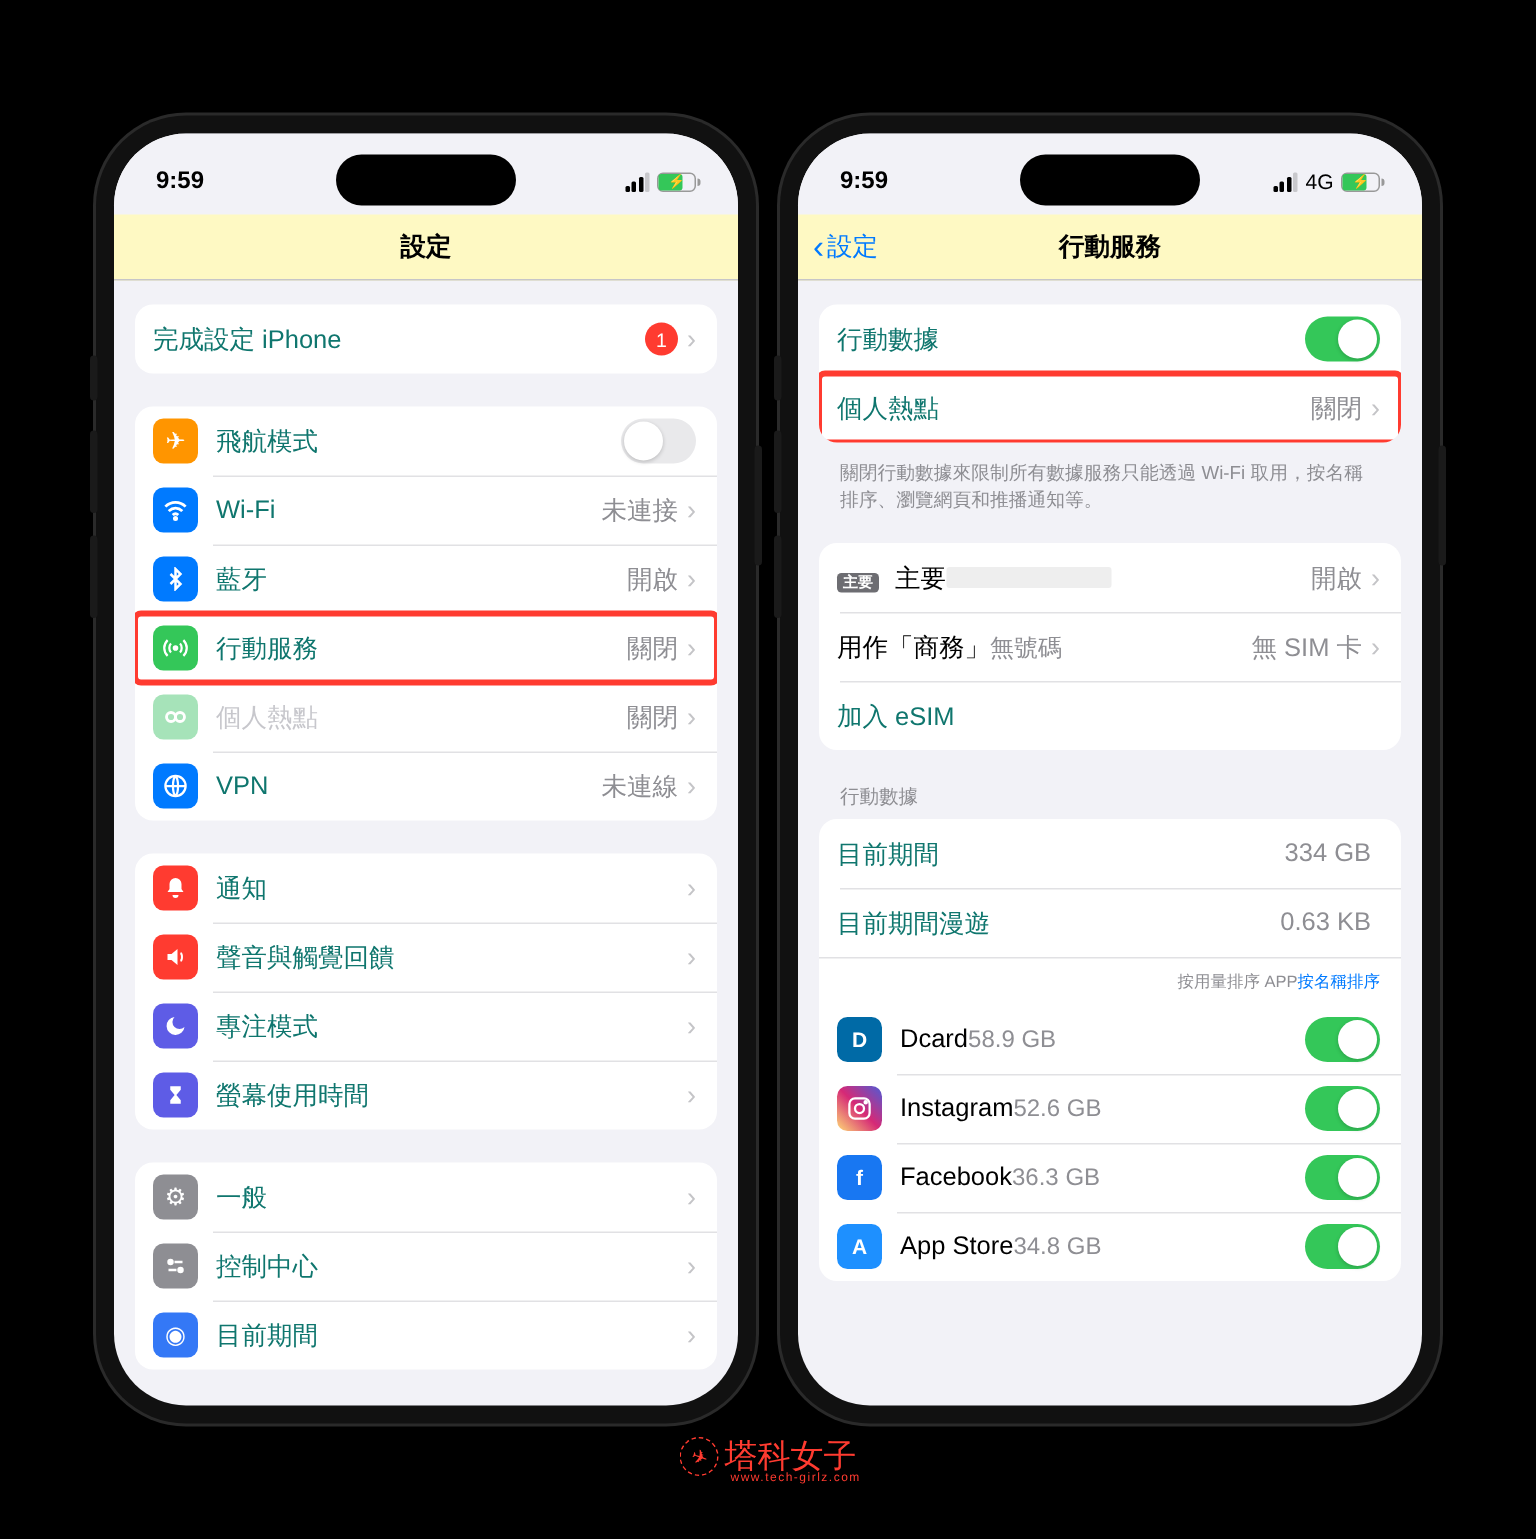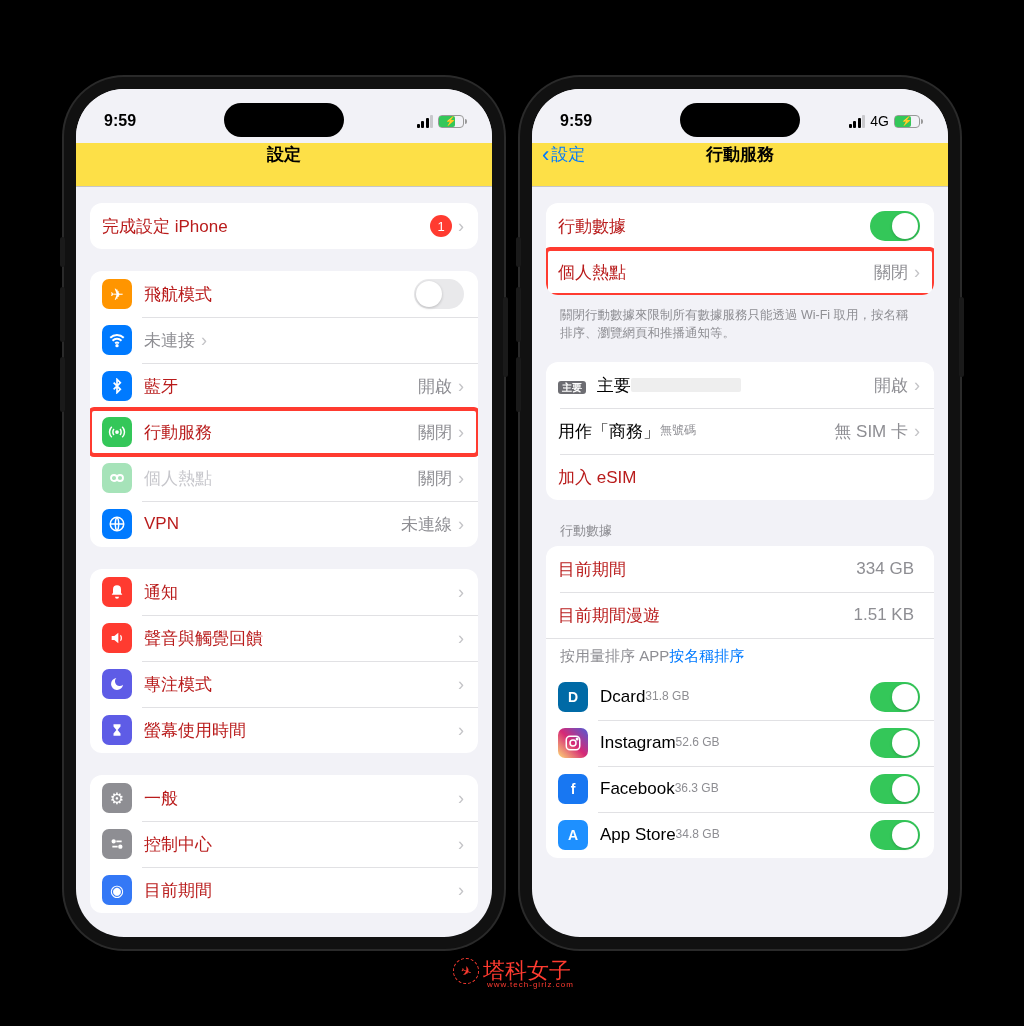--- a/index.html
+++ b/index.html
@@ -42,44 +42,44 @@
   .signal i:nth-child(4){height:13px; background:#c8c8cc;}
   .net-label { font-size: 14px; font-weight:500; }
   .battery {
     width: 26px; height: 13px; border: 1.5px solid #999; border-radius: 4px;
     position: relative; display:flex; align-items:center;
   }
   .battery::after { content:""; position:absolute; right:-4px; top:3px; width:2px; height:5px; background:#999; border-radius:0 2px 2px 0;}
   .battery .fill { height:100%; width:65%; background:#34c759; border-radius:2px;}
   .battery .bolt { position:absolute; left:50%; top:50%; transform:translate(-50%,-50%); font-size:9px; color:#000;}
   .nav-bar {
-    height: 44px; display:flex; align-items:flex-start; justify-content:center;
-    position:relative; background:#fde047; border-bottom:0.5px solid #c6c6c8;
+    height: 44px; display:flex; align-items:center; justify-content:center;
+    position:relative; background:#fef9c3; border-bottom:0.5px solid #c6c6c8;
   }
   .nav-title { font-size: 17px; font-weight: 600; }
   .nav-back { position:absolute; left:10px; display:flex; align-items:center; color:#007aff; font-size:17px; cursor:pointer;}
   .nav-back .chev { font-size:22px; margin-right:2px; line-height:1;}
   .content { flex:1; overflow-y:auto; padding: 16px 14px 0; }
   .content::-webkit-scrollbar{display:none;}
   .group { background:#fff; border-radius:12px; margin-bottom:22px; overflow:hidden; }
   .row {
     display:flex; align-items:center; min-height:46px; padding:7px 14px 7px 12px;
     position:relative; cursor:pointer; font-size:17px;
   }
   .row + .row::before {
     content:""; position:absolute; left:52px; right:0; top:0; height:0.5px; background:#e1e1e4;
   }
   .row.no-icon + .row.no-icon::before { left:14px; }
   .row .ico {
     width:30px; height:30px; border-radius:7px; margin-right:12px;
     display:flex; align-items:center; justify-content:center; flex-shrink:0;
     color:#fff; font-size:16px;
   }
-  .row .label { flex:1; color:#b91c1c; }
-  .row .sub { font-size:12px; color:#8e8e93; margin-top:2px;}
+  .row .label { flex:1; color:#0f766e; }
+  .row .sub { font-size:16px; color:#8e8e93; margin-top:2px;}
   .row .col { display:flex; flex-direction:row; flex:1;}
   .row .detail { color:#8e8e93; font-size:17px; margin-right:6px;}
   .row .chev-r { color:#c4c4c7; font-size:18px; line-height:1;}
   .row.disabled .label { color:#c7c7cc; }
   .badge-num {
     width:22px; height:22px; border-radius:11px; background:#ff3b30; color:#fff;
     font-size:13px; font-weight:500; display:flex; align-items:center; justify-content:center;
     margin-right:6px;
   }
   .toggle {
@@ -93,21 +93,21 @@
     left:-2px; right:-2px; top:-2px; bottom:-2px; pointer-events:none; z-index:5;
   }
   .row.highlighted { z-index:2; }
   .section-header {
     font-size:13px; color:#8e8e93; padding:0 14px 6px; text-transform:none;
   }
   .section-footer {
     font-size:12.5px; color:#8e8e93; padding:6px 14px 0; line-height:1.4; margin-top:-16px; margin-bottom:20px;
   }
   .link-row { color:#007aff; }
-  .app-list-header { display:flex; justify-content:flex-start; padding:8px 14px; font-size:15px;}
+  .app-list-header { display:flex; justify-content:flex-end; padding:8px 14px; font-size:11px;}
   .app-list-header .l { color:#8e8e93;}
   .app-list-header .r { color:#007aff; cursor:pointer;}
   .sim-badge {
     font-size:10px; background:#6d6d72; color:#fff; padding:1px 4px; border-radius:3px; margin-right:6px; font-weight:600;
   }
   .watermark {
     position:absolute; bottom:40px; left:50%; transform:translateX(-50%);
     color:#ff3b30; font-size:22px; z-index:30; display:flex; align-items:center; gap:4px;
     pointer-events:none; font-weight:500;
   }
@@ -175,20 +175,21 @@
         </div>
         <div class="row">
           <span class="ico bg-blue">
             <svg width="18" height="18" viewBox="0 0 24 24" fill="none" stroke="#fff" stroke-width="2.5">
                 <path d="M3 9c5-5 13-5 18 0"></path>
                 <path d="M6 13c3.5-3.5 8.5-3.5 12 0"></path>
                 <path d="M9.5 16.5c1.5-1.5 3.5-1.5 5 0"></path>
                 <circle cx="12" cy="19.5" r="1" fill="#fff"></circle>
               </svg>
           </span>
+          <span class="label">Wi-Fi</span>
           <span class="detail">未連接</span>
           <span class="chev-r">›</span>
         </div>
         <div class="row">
           <span class="ico bg-blue">
             <svg width="16" height="16" viewBox="0 0 24 24" fill="none" stroke="#fff" stroke-width="2.5">
                 <path d="M7 7l10 10-5 5V2l5 5L7 17"></path>
               </svg>
           </span>
           <span class="label">藍牙</span>
@@ -375,31 +376,31 @@
       </div>
 
       <div class="section-header">行動數據</div>
       <div class="group" style="margin-bottom:0;">
         <div class="row no-icon">
           <span class="label">目前期間</span>
           <span class="detail">334 GB</span>
         </div>
         <div class="row no-icon">
           <span class="label">目前期間漫遊</span>
-          <span class="detail">1.51 KB</span>
+          <span class="detail">0.63 KB</span>
         </div>
         <div class="app-list-header no-icon" style="border-top:0.5px solid #e1e1e4;">
           <span class="l">按用量排序 APP</span>
           <span class="r">按名稱排序</span>
         </div>
         <div class="row">
           <span class="app-ico app-dcard">D</span>
           <div class="col">
               <span>Dcard</span>
-              <span class="sub">31.8 GB</span>
+              <span class="sub">58.9 GB</span>
             </div>
           <span class="toggle on">
               <span class="knob"></span>
             </span>
         </div>
         <div class="row">
           <span class="app-ico app-ig">
             <svg width="18" height="18" viewBox="0 0 24 24" fill="none" stroke="#fff" stroke-width="2">
                 <rect x="3" y="3" width="18" height="18" rx="5"></rect>
                 <circle cx="12" cy="12" r="4"></circle>

